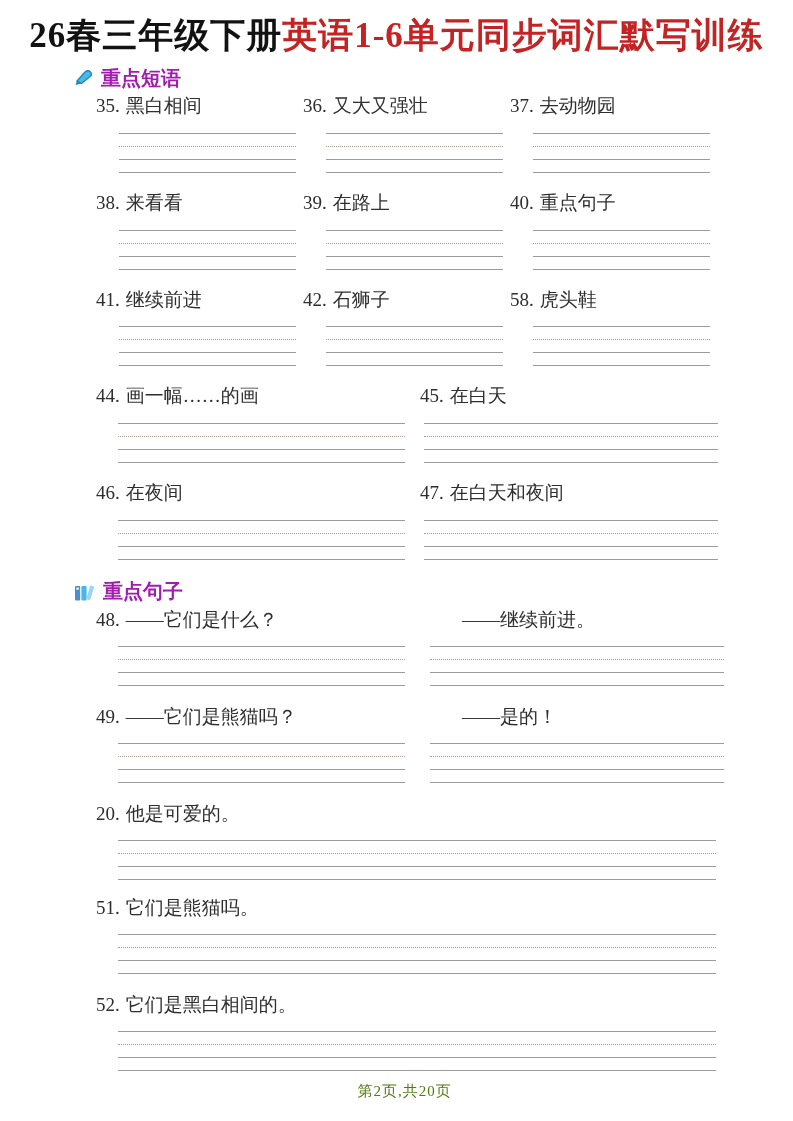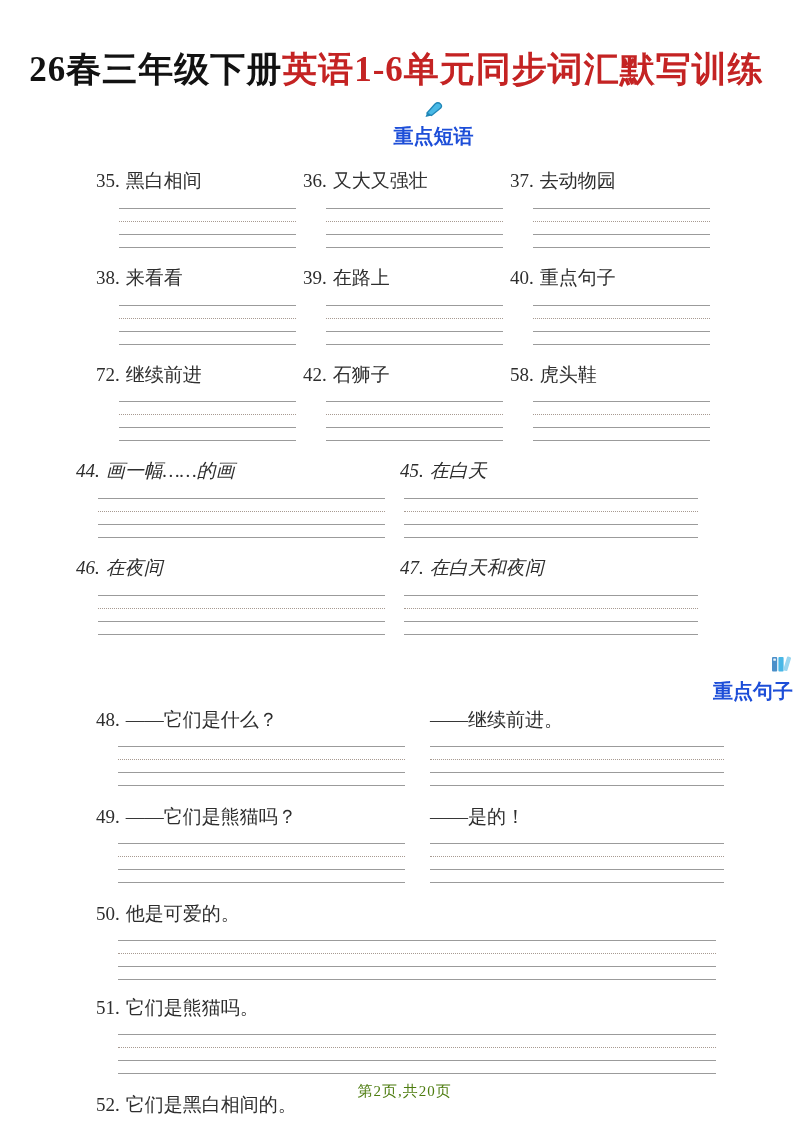--- a/index.html
+++ b/index.html
@@ -4,57 +4,56 @@
 <style>
   * { margin:0; padding:0; box-sizing:border-box; }
   html,body { background:#ffffff; }
   .page {
     width:793px; height:1121px; position:relative; background:#fff;
     font-family:"Liberation Serif","DejaVu Serif",serif; color:#2a2a2a;
     overflow:hidden;
   }
   
   .title {
-    padding-top:4px; text-align:center; white-space:nowrap;
+    padding-top:14px; text-align:center; white-space:nowrap;
     font-size:35px; font-weight:bold; letter-spacing:1px; line-height:1.25;
     color:#121212;
-    margin-top:44px;
   }
   .title .red { color:#c42323; }
   
   .sec-head {
     display:flex; align-items:center; gap:7px;
     margin:9px 0 0 74px;
     font-family:"Liberation Sans","DejaVu Sans",sans-serif;
-    font-size:20px; font-weight:bold; color:#1d4ed8; line-height:1.1;flex-direction:column;
+    font-size:20px; font-weight:bold; color:#a21caf; line-height:1.1;
   }
   .sec-head .icon { display:inline-flex; }
   
   .lbl { font-size:19px; line-height:1.1; color:#2e2e2e; white-space:nowrap; }
   .lbl .num { margin-right:6px; }
   
   .wgrid { height:40px; display:flex; flex-direction:column; justify-content:space-between; }
   .ln { display:block; height:0; border-top:1px solid #9b9b9b; }
   .ln.d { border-top:1px dotted #a79a91; }
   
   .row3 { display:flex; margin:20px 0 0 96px; }
   .row3 .cell { width:207px; }
   .row3 .cell:last-child { width:auto; }
   .row3 .wgrid { width:177px; margin:16px 0 0 23px; }
-  .row3.first { margin-top:24px; }
-  
-  .row2 { display:flex; margin:20px 0 0 76px;font-style:italic; }
+  .row3.first { margin-top:7px; }
+  
+  .row2 { display:flex; margin:20px 0 0 96px; }
   .row2 .cell1 { width:324px; }
   .row2 .cell1 .wgrid { width:287px; margin:16px 0 0 22px; }
   .row2 .cell2 .wgrid { width:294px; margin:16px 0 0 4px; }
   
   .sent { margin:21px 0 0 96px; }
   .sent.tight { margin-top:8px; }
   .sent.mid { margin-top:18px; }
-  .pair-lbls { display:flex; }
+  .pair-lbls { display:flex;gap:32px; }
   .pair-lbls .q { width:334px; }
   .pair-grids { display:flex; margin-top:15px; }
   .pair-grids .wgrid.g1 { width:287px; margin-left:22px; }
   .pair-grids .wgrid.g2 { width:294px; margin-left:25px; }
   .wgrid.full { width:598px; margin:15px 0 0 22px; }
   
   .footer {
     position:absolute; left:8px; bottom:20px; width:100%;
     text-align:center; font-size:15px; color:#4d7c0f; letter-spacing:1px;
   }
@@ -131,21 +130,21 @@
           <i class="ln"></i>
           <i class="ln d"></i>
           <i class="ln"></i>
           <i class="ln"></i>
         </div>
     </div>
   </div>
 
   <div class="row3">
     <div class="cell">
-      <div class="lbl"><span class="num">72.</span><span>继续前进</span></div>
+      <div class="lbl"><span class="num">41.</span><span>继续前进</span></div>
       <div class="wgrid">
           <i class="ln"></i>
           <i class="ln d"></i>
           <i class="ln"></i>
           <i class="ln"></i>
         </div>
     </div>
     <div class="cell">
       <div class="lbl"><span class="num">42.</span><span>石狮子</span></div>
       <div class="wgrid">
@@ -256,21 +255,21 @@
       <div class="wgrid g2">
           <i class="ln"></i>
           <i class="ln d"></i>
           <i class="ln"></i>
           <i class="ln"></i>
         </div>
     </div>
   </div>
 
   <div class="sent">
-    <div class="lbl"><span class="num">50.</span><span>他是可爱的。</span></div>
+    <div class="lbl"><span class="num">20.</span><span>他是可爱的。</span></div>
     <div class="wgrid full">
         <i class="ln"></i>
         <i class="ln d"></i>
         <i class="ln"></i>
         <i class="ln"></i>
       </div>
   </div>
 
   <div class="sent mid">
     <div class="lbl"><span class="num">51.</span><span>它们是熊猫吗。</span></div>

